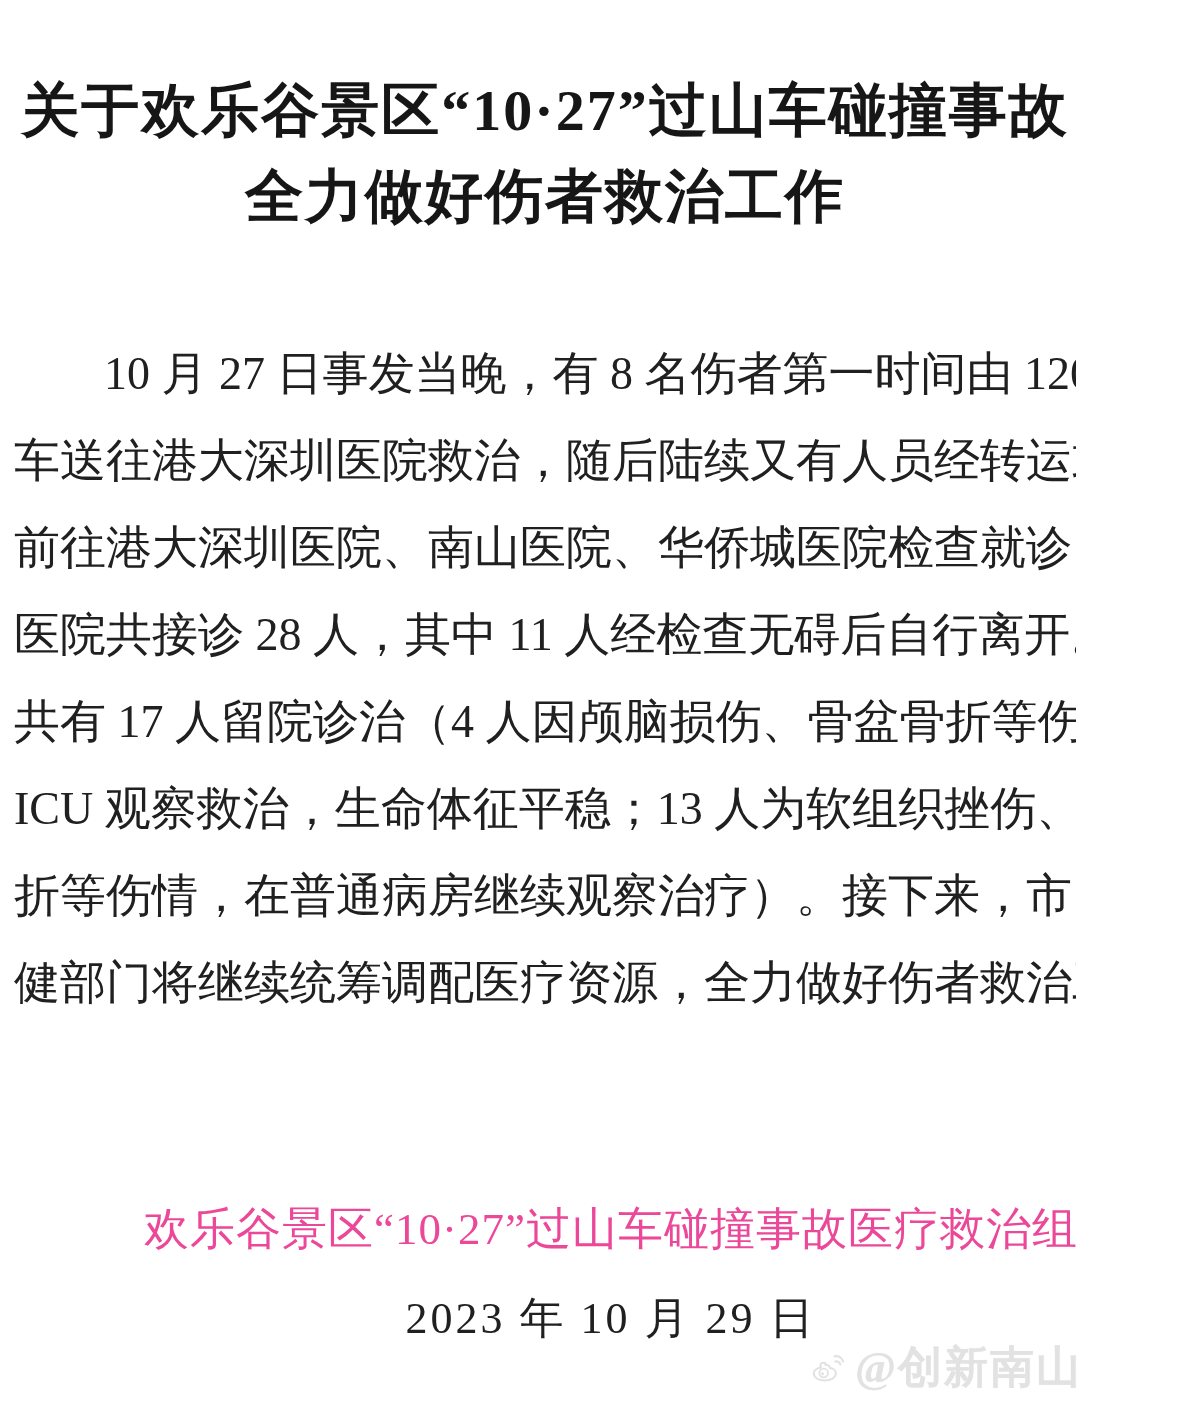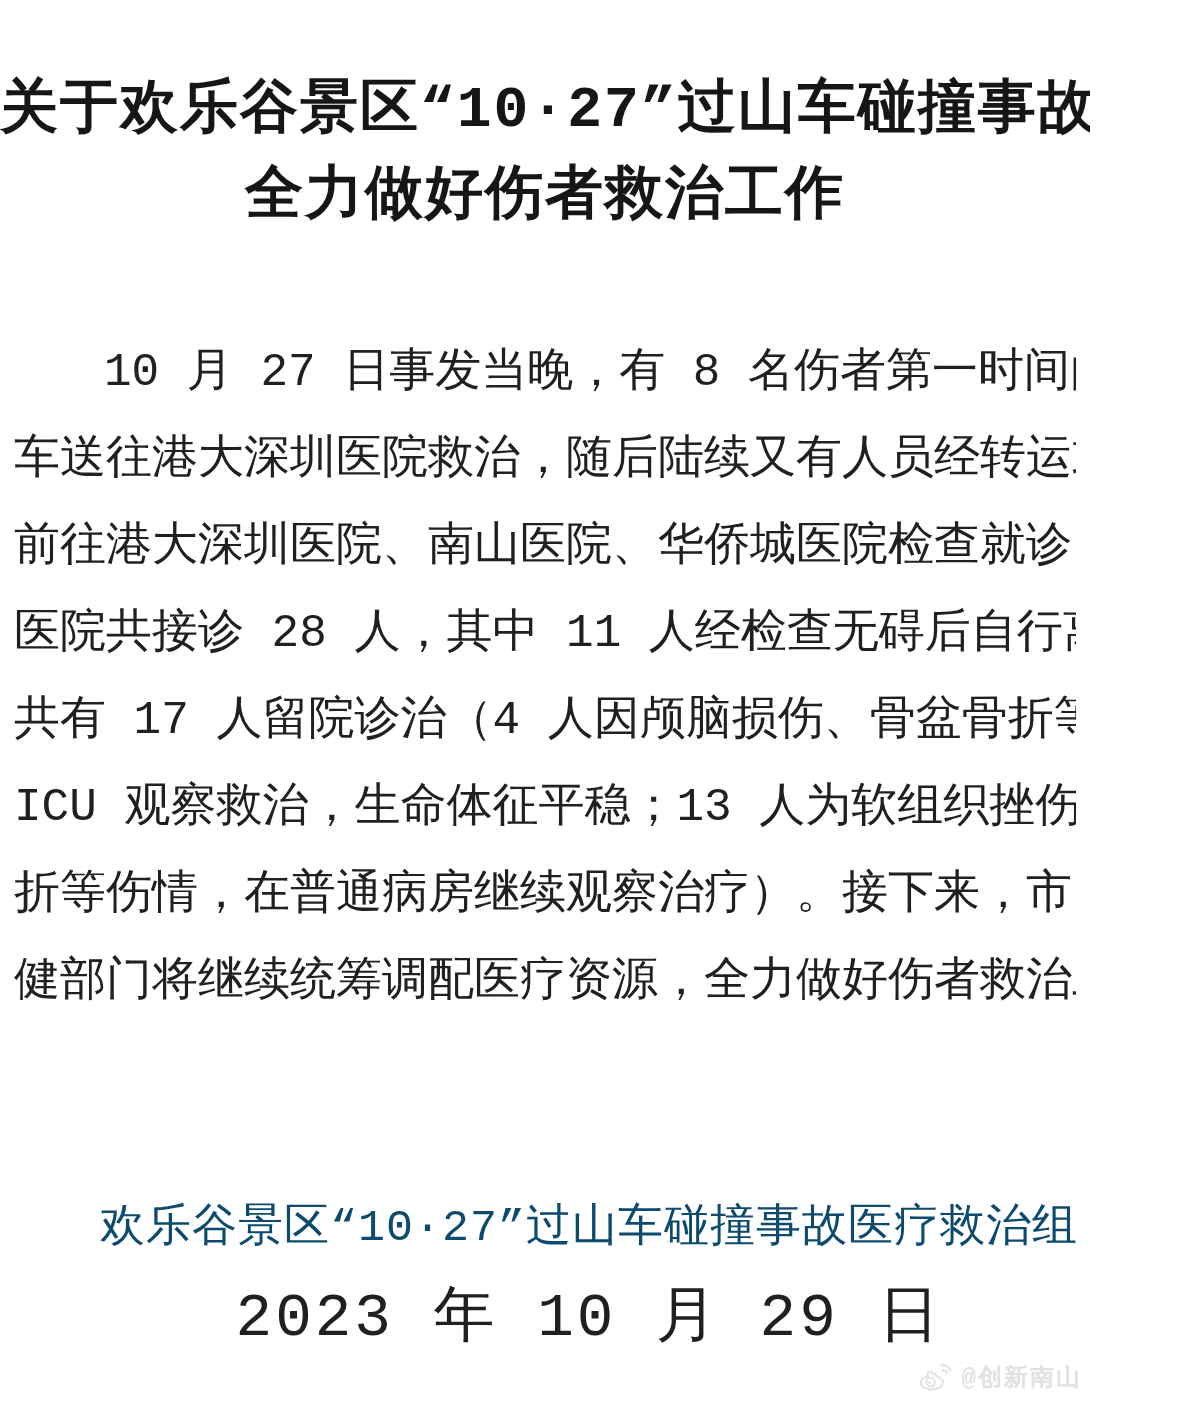--- a/index.html
+++ b/index.html
@@ -3,21 +3,21 @@
 <meta charset="utf-8">
 <style>
   * { margin: 0; padding: 0; box-sizing: border-box; }
   html, body { background: #ffffff; }
   .page {
     position: relative;
     width: 1090px;
     height: 1403px;
     background: #ffffff;
     overflow: hidden;
-    font-family: Liberation Mono, monospace;
+    font-family: Liberation Serif, serif;
     color: #1d1d1d;
   }
   .title-block {
     position: absolute;
     top: 68px;
     left: 0;
     right: 0;
     text-align: center;
   }
   .title-line {
@@ -49,45 +49,45 @@
   }
   .sign-block {
     position: absolute;
     top: 1202px;
     right: 12px;
     text-align: center;
   }
   .sign-line {
     font-size: 45px;
     line-height: 54px;
-    color: #0c4a6e;
+    color: #ec4899;
     letter-spacing: 1px;
     white-space: nowrap;
   }
   .date-line {
     margin-top: 38px;
-    font-size: 61px;
+    font-size: 44px;
     line-height: 50px;
     color: #202020;
     letter-spacing: 3px;
     white-space: nowrap;
   }
   .watermark {
     position: absolute;
     right: 8px;
     bottom: 6px;
     display: flex;
     align-items: center;
     gap: 8px;
     color: #e2e2e2;
     user-select: none;
   }
   .watermark-icon { width: 40px; height: 40px; display: block; }
   .watermark-text {
-    font-size: 24px;
+    font-size: 44px;
     font-weight: 700;
     letter-spacing: 2px;
     white-space: nowrap;
     text-shadow: 0 0 1px #ededed;
   }
 </style>
 </head>
 <body>
 
 <div class="page">

